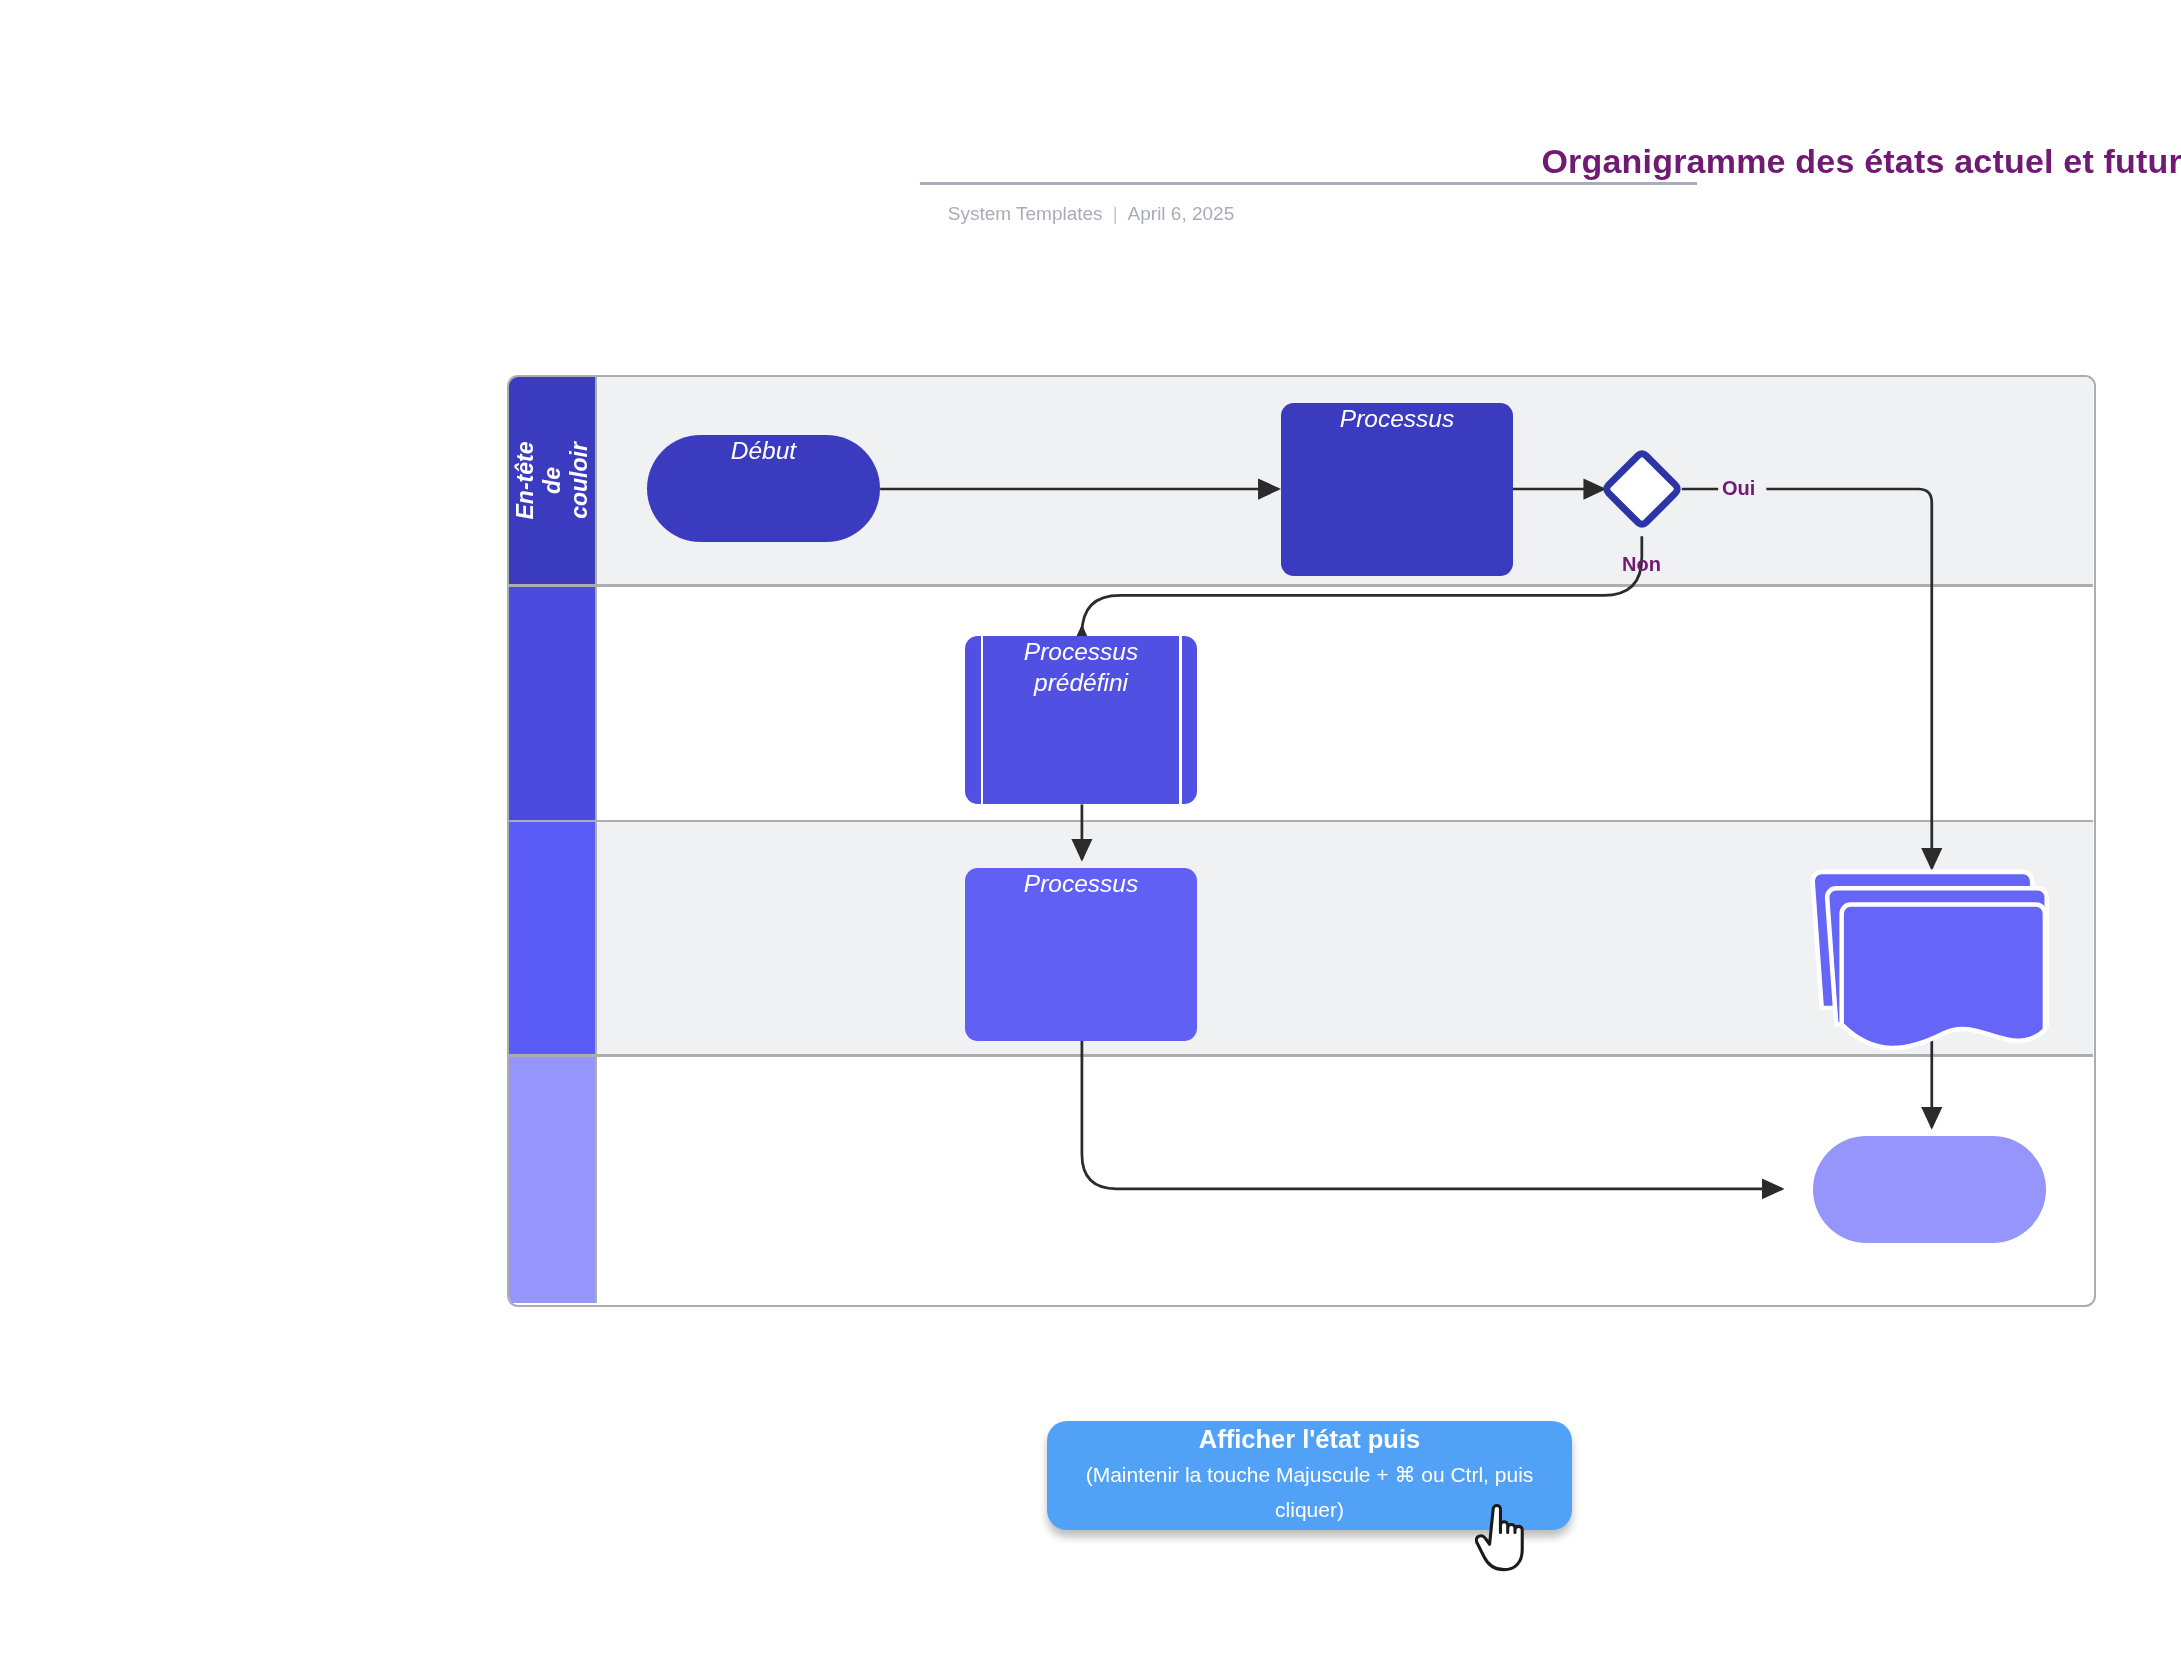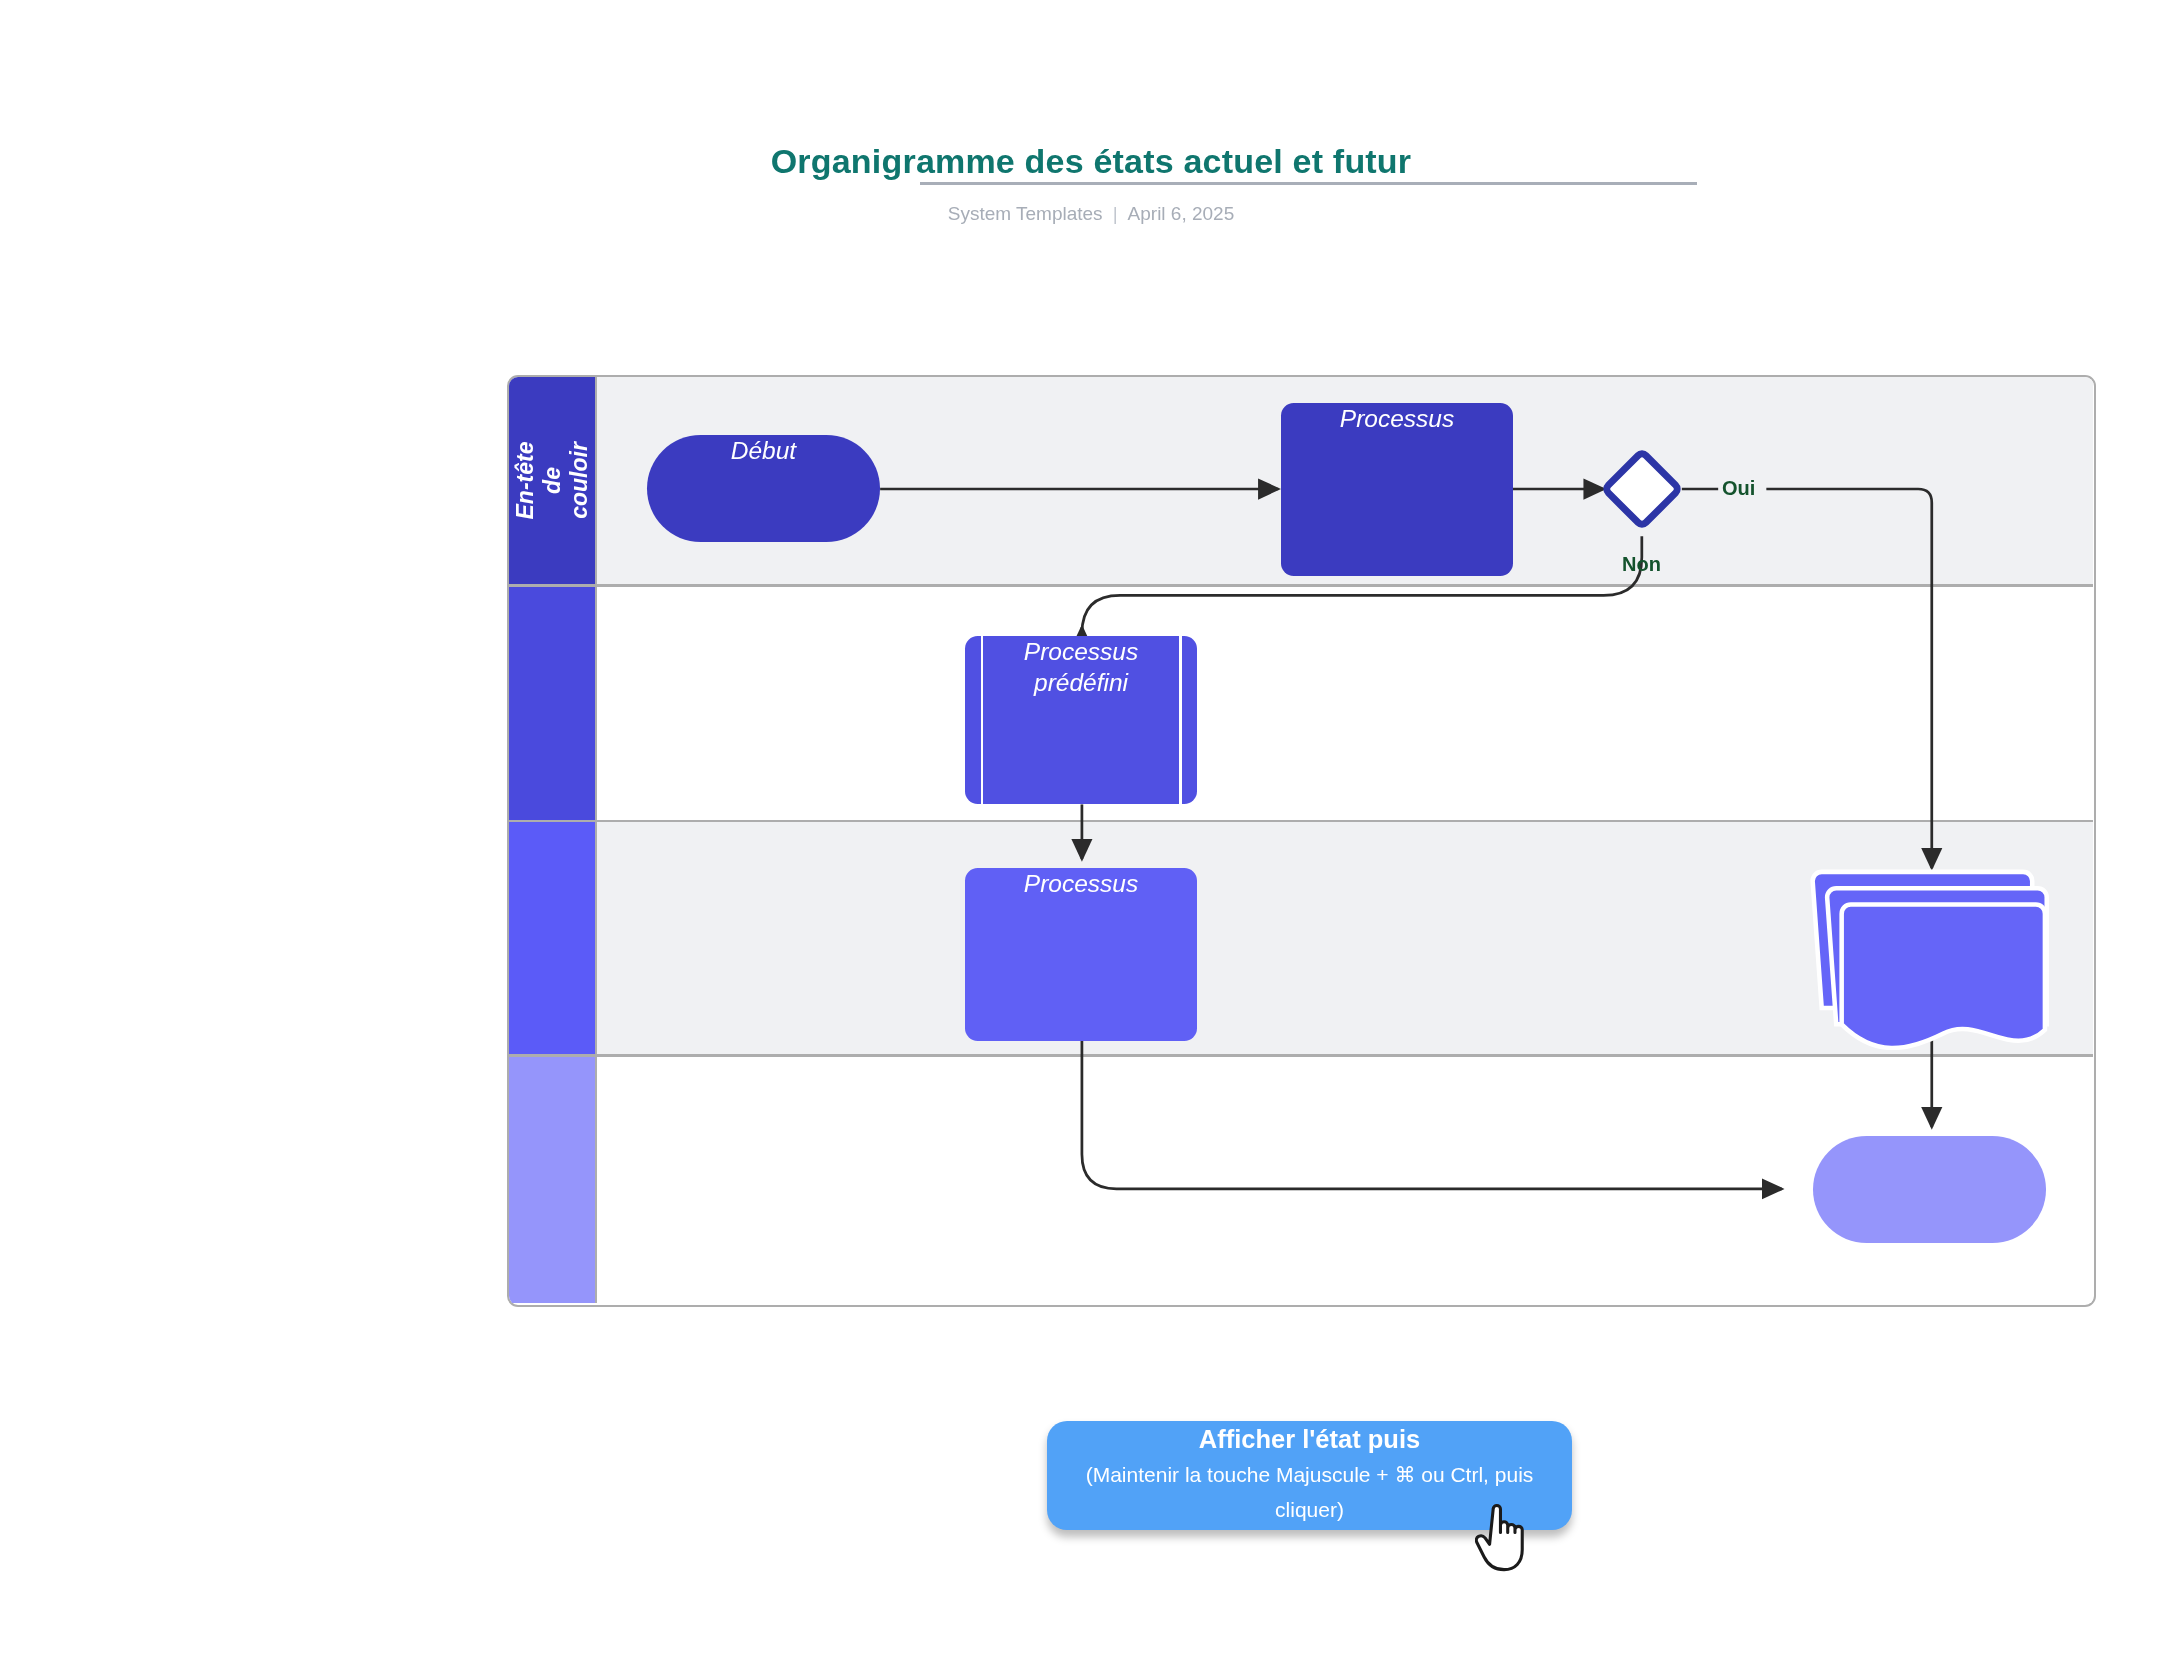--- a/index.html
+++ b/index.html
@@ -21,24 +21,24 @@
     left: 0;
     top: 0;
     width: 2182px;
     height: 245px;
   }
   #doc-title {
     position: absolute;
     left: 0;
     top: 141px;
     width: 2182px;
-    text-align: center;
+    text-align: right;
     font-size: 34px;
     font-weight: bold;
-    color: #0f766e;
+    color: #701a75;
     letter-spacing: 0.2px;
     line-height: 40px;
   }
   #title-rule {
     position: absolute;
     left: 920px;
     top: 182px;
     width: 777px;
     height: 2.7px;
     background: #a8aeb8;
@@ -165,21 +165,21 @@
     border: 7.3px solid #2c35a6;
     border-radius: 9px;
     transform: rotate(45deg);
     box-sizing: border-box;
   }
 
   .edge-label {
     position: absolute;
     font-size: 20px;
     font-weight: bold;
-    color: #14532d;
+    color: #701a75;
     white-space: nowrap;
   }
 
   
   #node-multidoc {
     position: absolute;
   }
 
   
   #cta {

